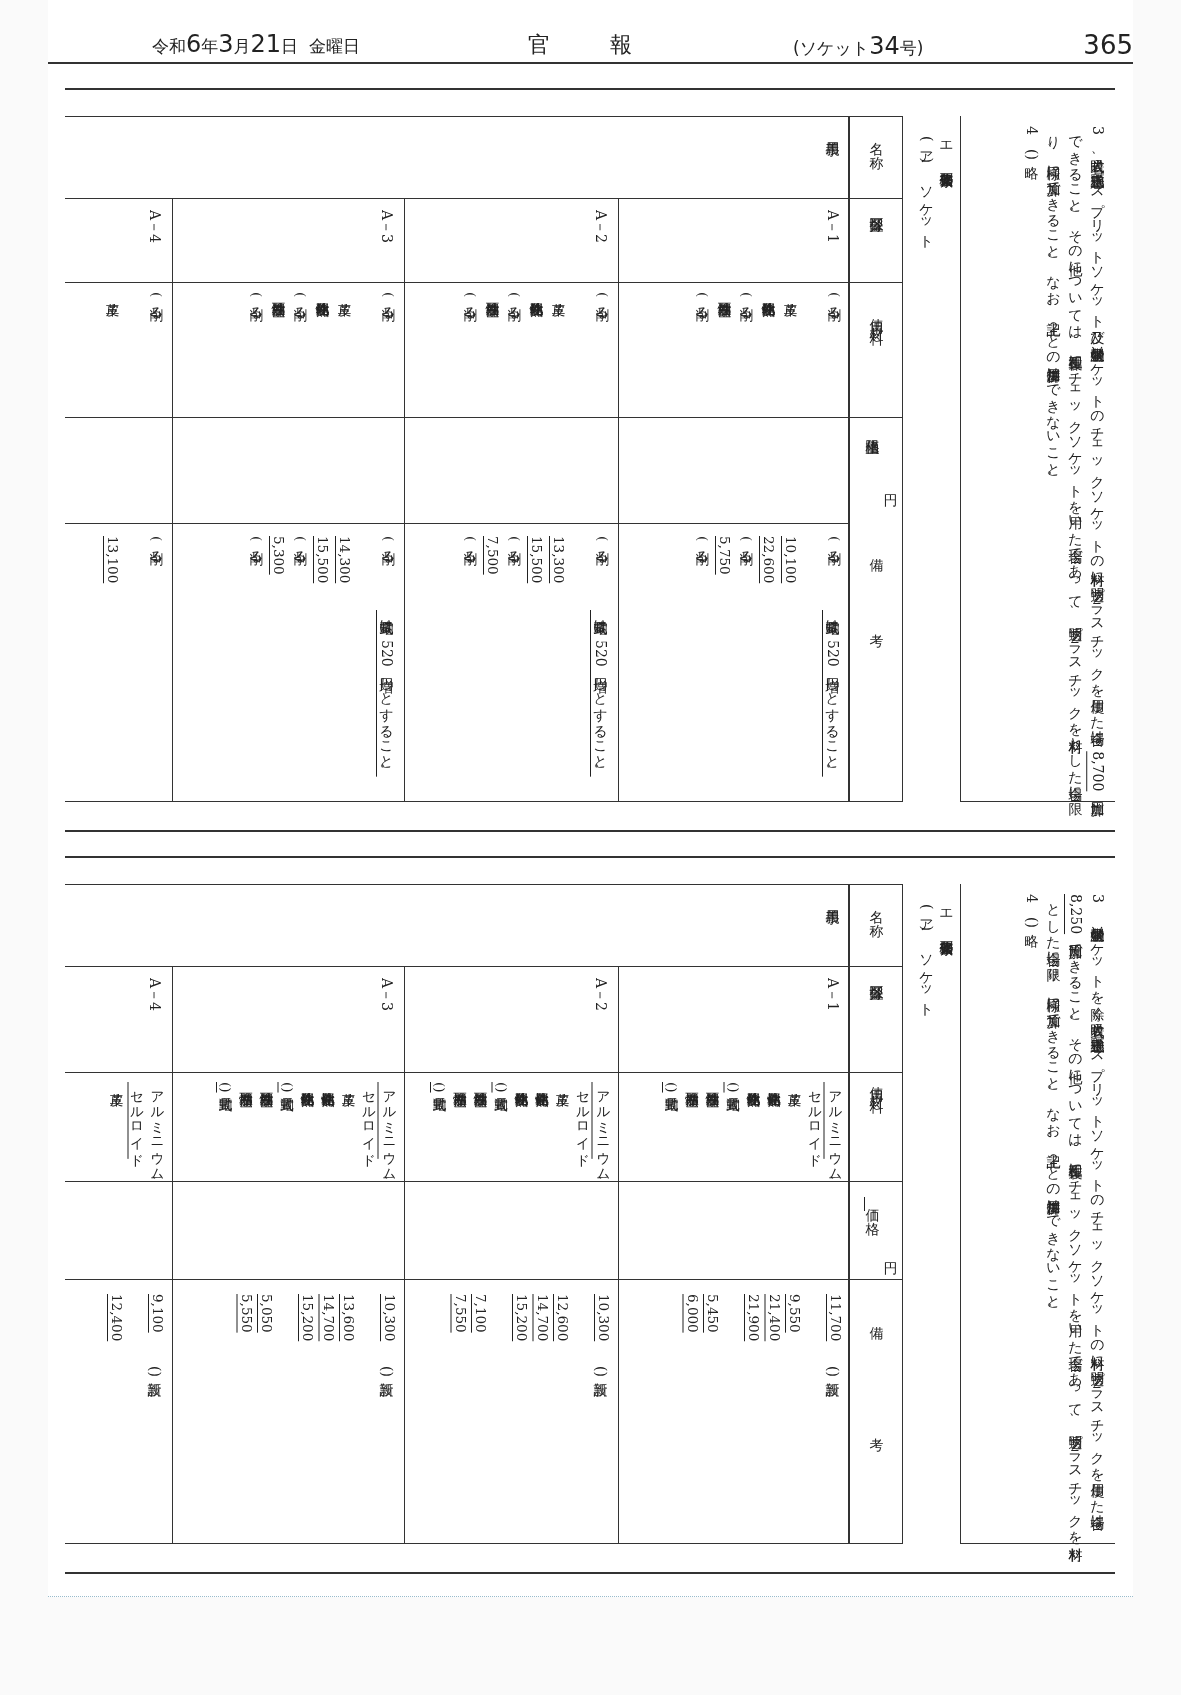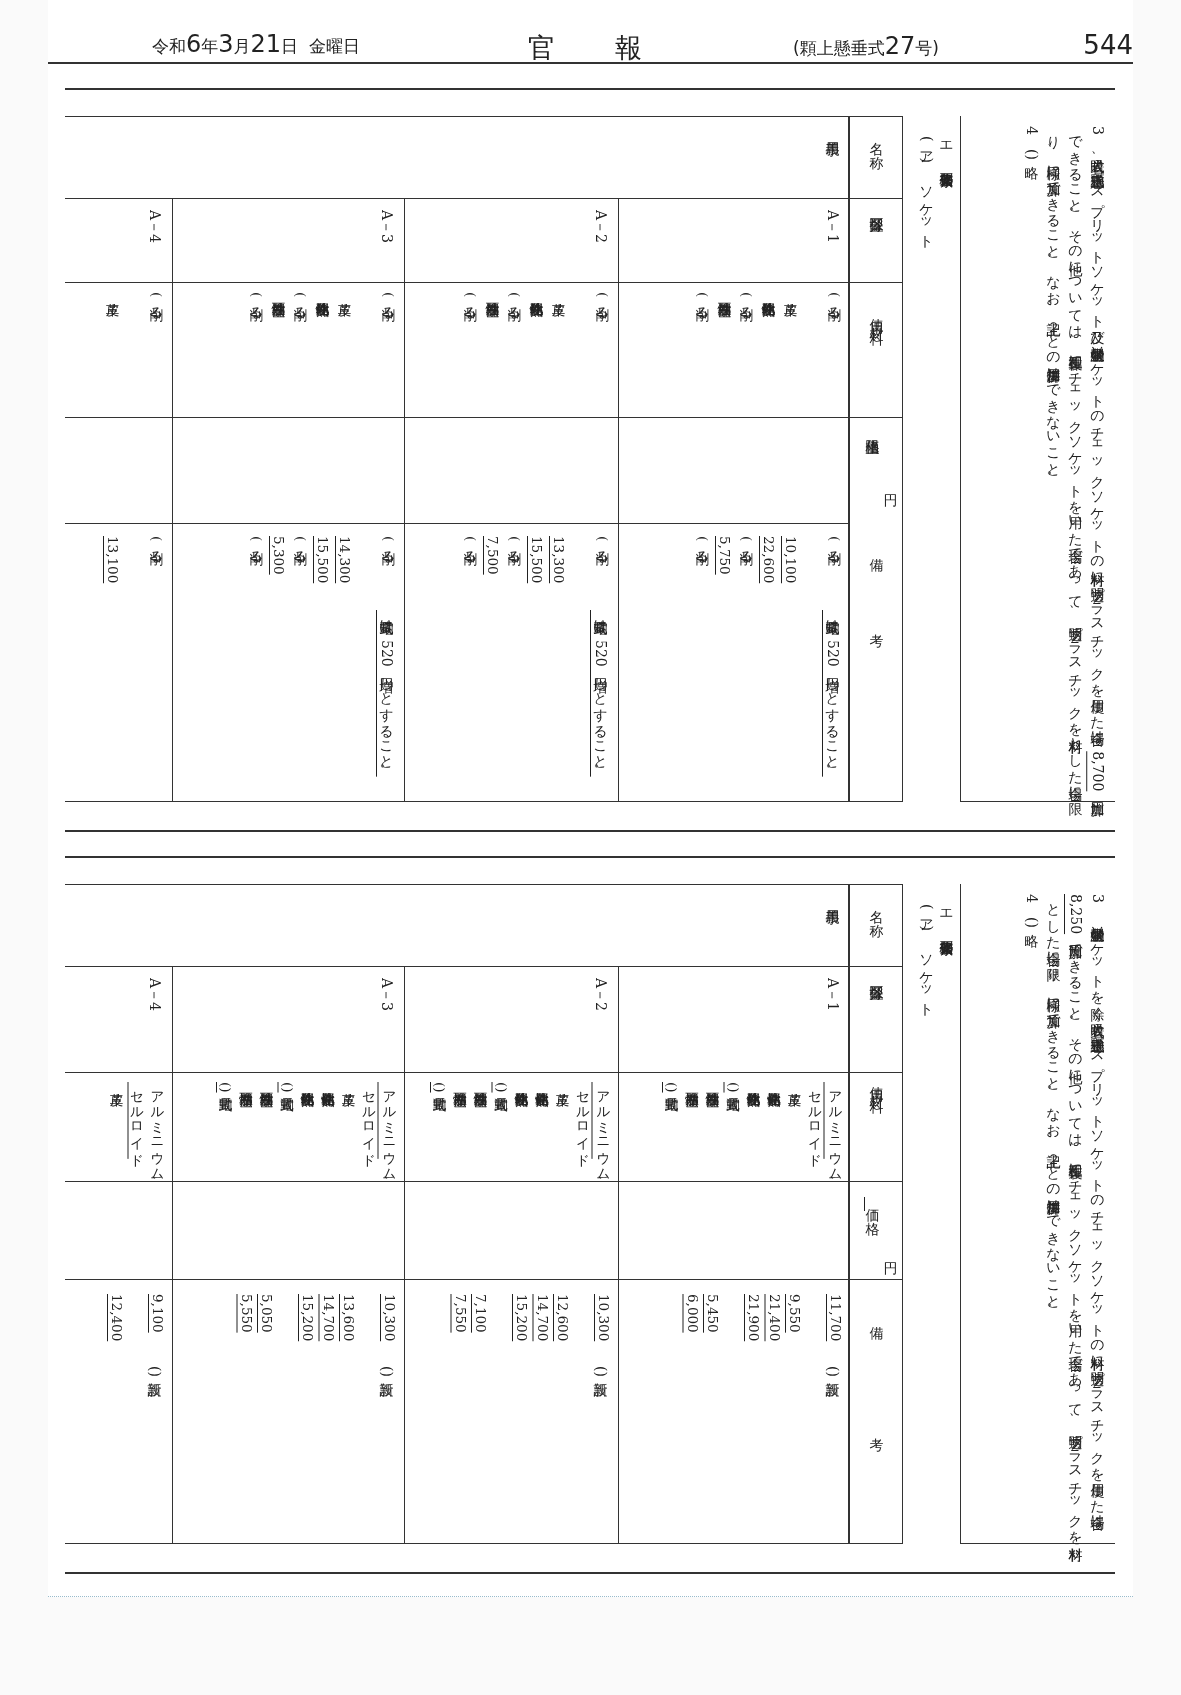--- a/index.html
+++ b/index.html
@@ -5,21 +5,21 @@
   html, body { margin:0; padding:0; background:#fafafa; }
   body { width:1181px; height:1695px; position:relative; overflow:hidden;
          font-family:"DejaVu Serif","Liberation Serif",serif; color:#222; }
   .page { position:absolute; left:48px; top:0; width:1085px; height:1597px; background:#fff; }
   .page-bottom-dotted { position:absolute; left:48px; top:1596px; width:1085px; border-top:1px dotted #9bc; }
 
   
   .header { position:absolute; left:48px; top:30px; width:1085px; height:32px; }
   .h-date { position:absolute; left:104px; top:0; font-family:"DejaVu Sans",sans-serif; font-size:17px; color:#222; }
   .h-date .big { font-size:24px; font-weight:normal; }
-  .h-title { position:absolute; left:480px; top:0; font-size:27px; letter-spacing:60px; }
+  .h-title { position:absolute; left:480px; top:0; font-size:22px; letter-spacing:60px; }
   .h-issue { position:absolute; left:745px; top:2px; font-family:"DejaVu Sans",sans-serif; font-size:17px; }
   .h-issue .big { font-size:24px; }
   .h-page { position:absolute; right:0; top:0; font-family:"DejaVu Sans",sans-serif; font-size:26px; }
   .rule-head { position:absolute; left:48px; top:62px; width:1085px; height:0; border-top:2px solid #333; }
 
   .hr { position:absolute; left:65px; width:1050px; border-top:2px solid #333; height:0; }
 
   
   .section { position:absolute; left:65px; width:1050px; }
   .notebox { position:absolute; right:0; width:155px; border-left:1.5px solid #333; border-bottom:1.5px solid #333;
@@ -39,23 +39,23 @@
 
 <div class="page"></div>
 <div class="page-bottom-dotted"></div>
 
 <div class="header">
   <div class="h-date">
     <span>令和</span><span class="big">6</span><span>年</span><span class="big">3</span><span>月</span><span class="big">21</span><span>日</span>&nbsp;&nbsp;<span>金曜日</span>
   </div>
   <div class="h-title">官報</div>
   <div class="h-issue">
-    <span>(顆上懸垂式</span><span class="big">27</span><span>号)</span>
-  </div>
-  <div class="h-page">544</div>
+    <span>(ソケット</span><span class="big">34</span><span>号)</span>
+  </div>
+  <div class="h-page">365</div>
 </div>
 <div class="rule-head"></div>
 
 <div class="hr" style="top:88px"></div>
 <div class="hr" style="top:830px"></div>
 <div class="hr" style="top:856px"></div>
 <div class="hr" style="top:1572px"></div>
 
 <div class="section" style="top:116px; height:686px;">
   <div class="notebox" style="top:0; height:686px;">

